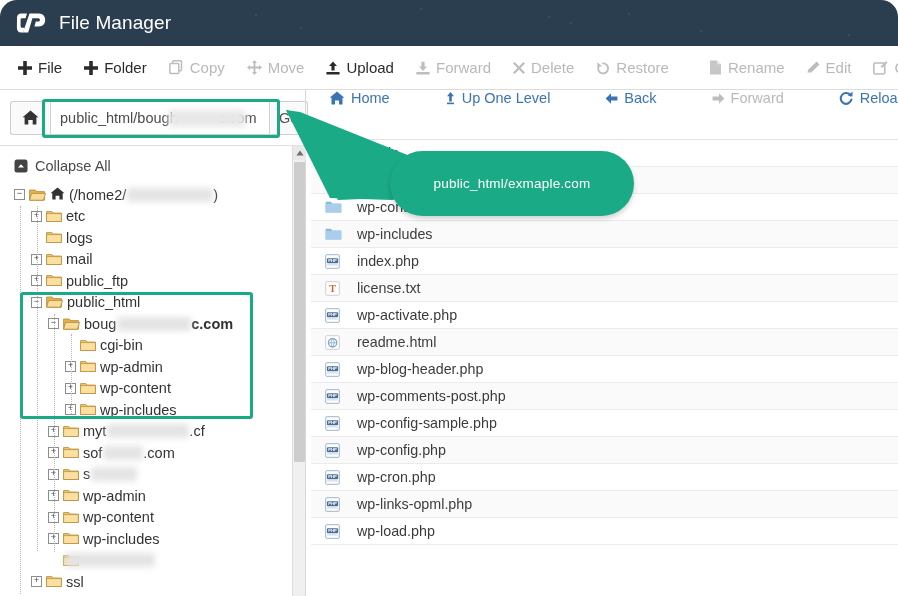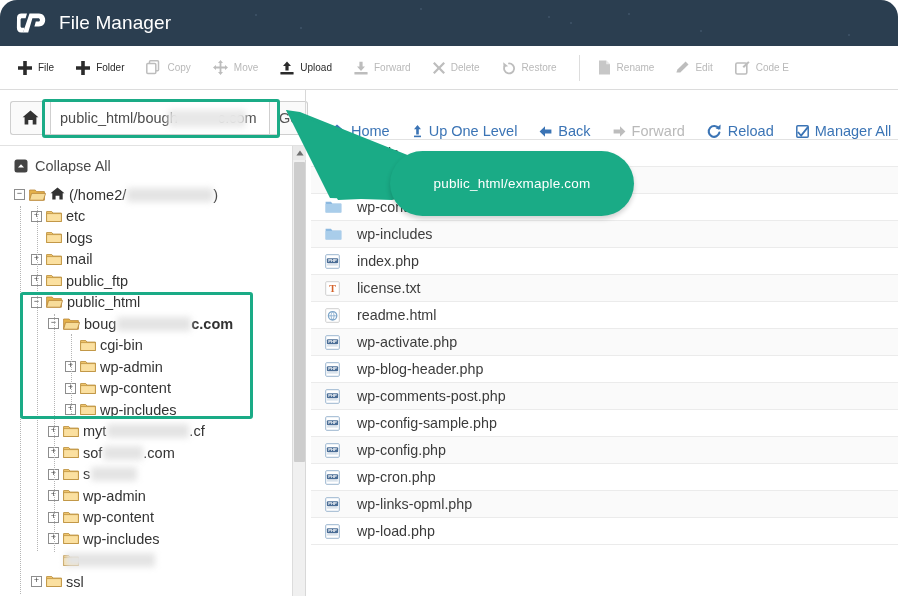--- a/index.html
+++ b/index.html
@@ -31,21 +31,21 @@
 
   
   .toolbar {
     height: 44px; background: #fff;
     border-bottom: 1px solid #dcdcdc;
     display: flex; align-items: center; padding-left: 18px;
     white-space: nowrap; overflow: hidden;
   }
   .tb-item {
     display: inline-flex; align-items: center;
-    font-size: 10px; color: #2b2b2b; margin-right: 22px;
+    font-size: 15px; color: #2b2b2b; margin-right: 22px;
     cursor: pointer;
   }
   .tb-item.disabled { color: #b9b9b9; cursor: default; }
   .tb-ico { display:inline-flex; margin-right: 6px; align-items:center; }
   .tb-sep {
     width: 1px; height: 26px; background: #dddddd; margin: 0 18px 0 0;
     display: inline-block;
   }
 
   
@@ -83,23 +83,23 @@
     pointer-events: none; z-index: 6;
   }
   .blur-patch {
     position: absolute; background: #e8e8e8;
     filter: blur(3.2px); border-radius: 2px; pointer-events: none;
   }
 
   
   .navrow {
     position: absolute; left: 311px; top: 90px; right: 0; height: 50px;
-    display: flex; align-items: flex-end; background: #fff;
+    display: flex; align-items: flex-start; background: #fff;
     border-bottom: 1px solid #e2e2e2; padding-left: 18px;
-    white-space: nowrap; overflow: hidden;
+    white-space: nowrap; overflow: hidden; gap: 33px;
   }
   .nav-item {
     display: inline-flex; align-items: center;
     font-size: 14.5px; color: #3b74b5; margin-right: 22px; cursor: pointer;
   }
   .nav-item.disabled { color: #b9b9b9; cursor: default; }
   .nav-ico { display:inline-flex; margin-right: 6px; align-items:center; }
 
   
   .pane-divider {
@@ -667,37 +667,37 @@
           <svg width="15" height="15" viewBox="0 0 15 15">
       <rect x="0.7" y="0.7" width="13.6" height="13.6" rx="1" fill="#fff" stroke="#cfcfcf"></rect>
       <text x="7.5" y="11.4" font-size="10" fill="#d4622a" text-anchor="middle" font-family="Liberation Serif, serif" font-weight="bold">T</text>
           </svg>
         </span>
         <span class="fname">license.txt</span>
       </div>
       <div class="frow">
         <span class="fico">
           <svg width="15" height="15" viewBox="0 0 15 15">
+      <rect x="0.7" y="0.7" width="13.6" height="13.6" rx="1" fill="#fff" stroke="#9bb6cf"></rect>
+      <rect x="1.9" y="4.2" width="11.2" height="5" rx="1" fill="#4a6d96"></rect>
+      <text x="7.5" y="8.4" font-size="4.2" fill="#fff" text-anchor="middle" font-family="Liberation Sans, sans-serif" font-weight="bold">PHP</text>
+      <rect x="2" y="10.4" width="10.8" height="1" fill="#c3d2e0"></rect>
+          </svg>
+        </span>
+        <span class="fname">wp-activate.php</span>
+      </div>
+      <div class="frow">
+        <span class="fico">
+          <svg width="15" height="15" viewBox="0 0 15 15">
       <rect x="0.7" y="0.7" width="13.6" height="13.6" rx="1" fill="#fff" stroke="#cfcfcf"></rect>
       <circle cx="7.6" cy="7.8" r="4.2" fill="none" stroke="#7ea6c9" stroke-width="1.3"></circle>
       <path d="M3.4 7.8 h8.4 M7.6 3.6 c2 2.4 2 6 0 8.4 c-2-2.4-2-6 0-8.4" fill="none" stroke="#7ea6c9" stroke-width=".8"></path>
           </svg>
         </span>
         <span class="fname">readme.html</span>
-      </div>
-      <div class="frow">
-        <span class="fico">
-          <svg width="15" height="15" viewBox="0 0 15 15">
-      <rect x="0.7" y="0.7" width="13.6" height="13.6" rx="1" fill="#fff" stroke="#9bb6cf"></rect>
-      <rect x="1.9" y="4.2" width="11.2" height="5" rx="1" fill="#4a6d96"></rect>
-      <text x="7.5" y="8.4" font-size="4.2" fill="#fff" text-anchor="middle" font-family="Liberation Sans, sans-serif" font-weight="bold">PHP</text>
-      <rect x="2" y="10.4" width="10.8" height="1" fill="#c3d2e0"></rect>
-          </svg>
-        </span>
-        <span class="fname">wp-activate.php</span>
       </div>
       <div class="frow">
         <span class="fico">
           <svg width="15" height="15" viewBox="0 0 15 15">
       <rect x="0.7" y="0.7" width="13.6" height="13.6" rx="1" fill="#fff" stroke="#9bb6cf"></rect>
       <rect x="1.9" y="4.2" width="11.2" height="5" rx="1" fill="#4a6d96"></rect>
       <text x="7.5" y="8.4" font-size="4.2" fill="#fff" text-anchor="middle" font-family="Liberation Sans, sans-serif" font-weight="bold">PHP</text>
       <rect x="2" y="10.4" width="10.8" height="1" fill="#c3d2e0"></rect>
           </svg>
         </span>

